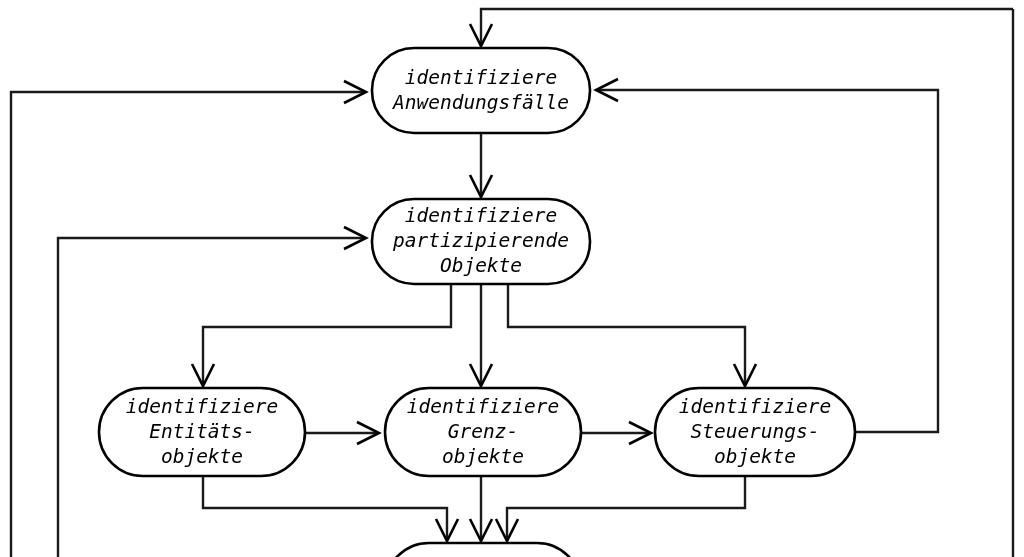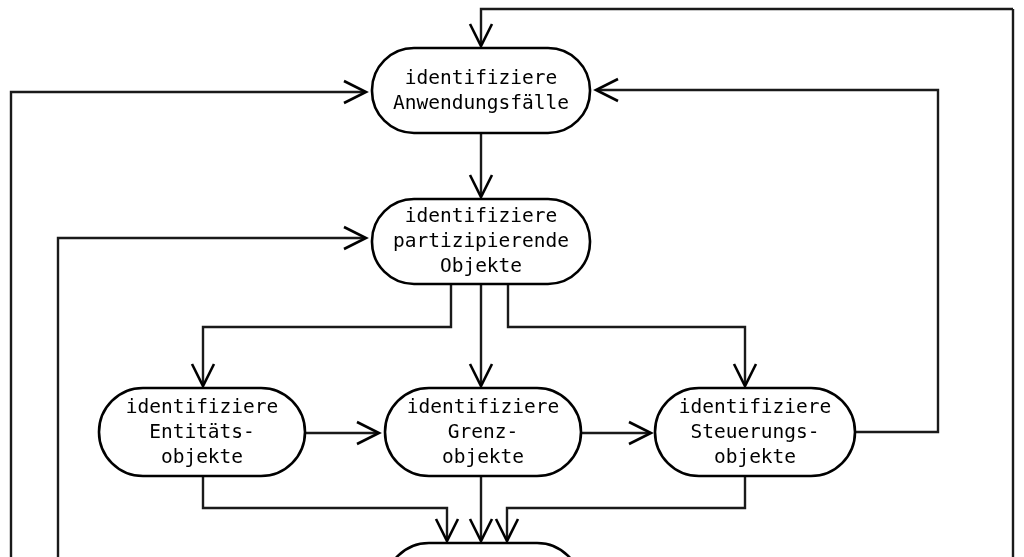--- a/index.html
+++ b/index.html
@@ -11,20 +11,21 @@
     width: 1024px;
     height: 557px;
     overflow: hidden;
     font-family: "DejaVu Sans Mono", monospace;
   }
   #diagram-root {
     position: relative;
     width: 976px;
     height: 557px;
     background: #ffffff;
+    font-style: italic;
   }
   svg#flowchart {
     display: block;
     width: 1024px;
     height: 557px;
   }
   .node-shape {
     fill: #ffffff;
     stroke: #000000;
     stroke-width: 2.6;

